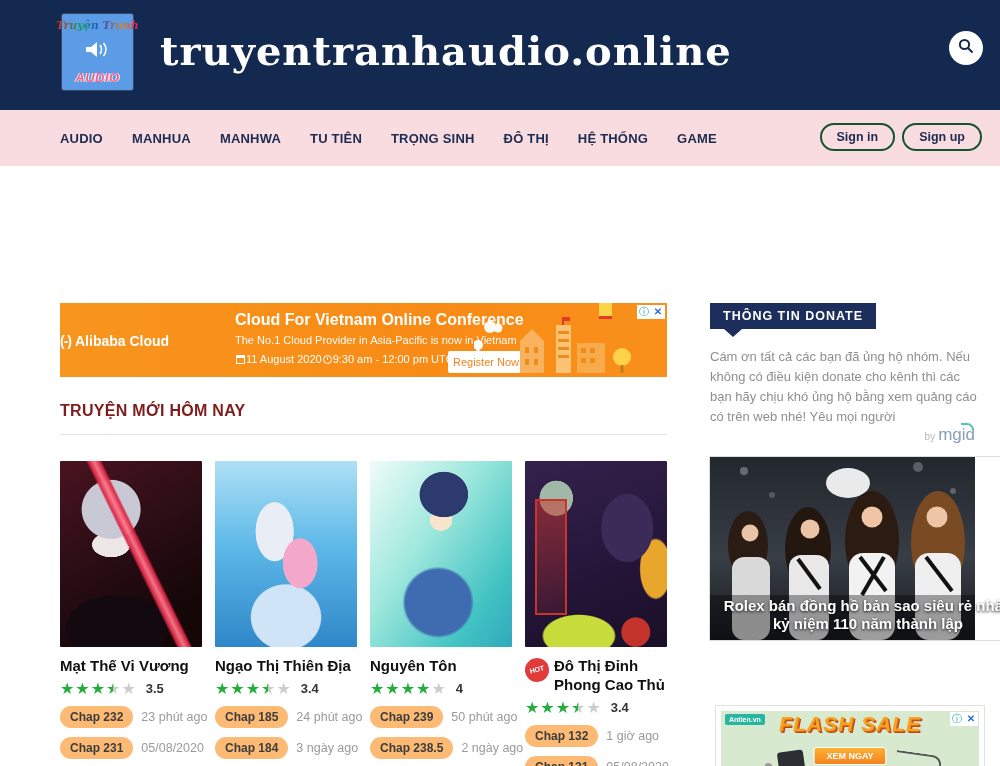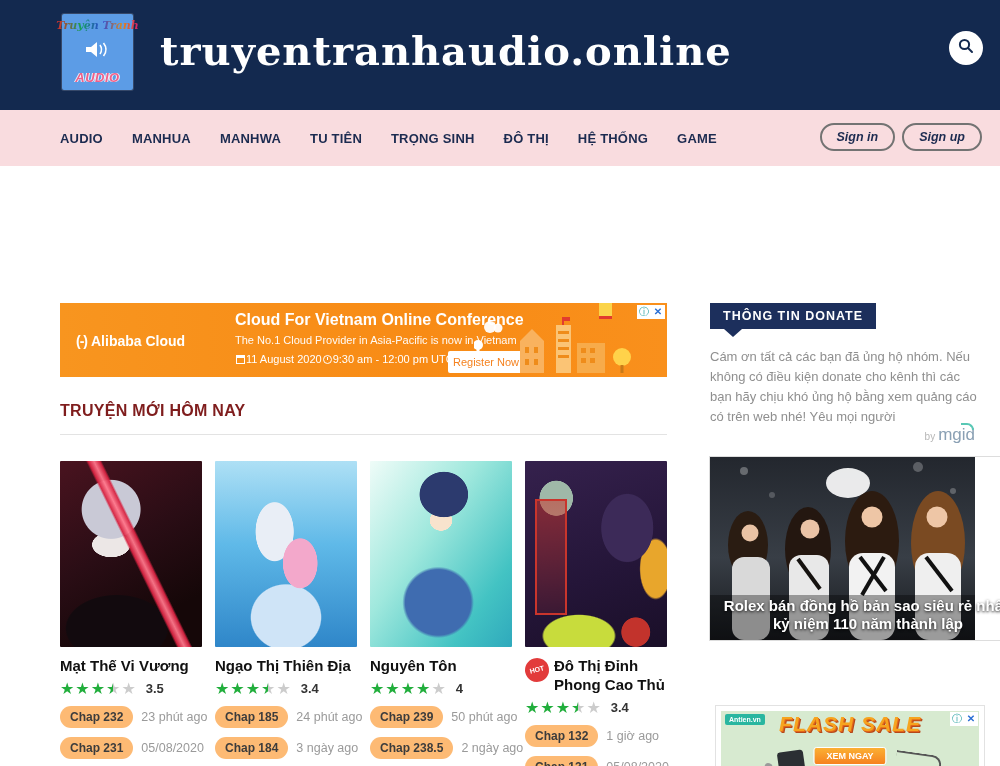--- a/index.html
+++ b/index.html
@@ -19,27 +19,27 @@
   .site-title { position:absolute; left:160px; top:27px; font-family:"DejaVu Serif", serif; font-weight:bold;
                 font-size:40px; color:#ffffff; letter-spacing:1px; }
   .search-btn { position:absolute; left:949px; top:31px; width:34px; height:34px; border-radius:50%;
                 background:#ffffff; display:flex; align-items:center; justify-content:center; cursor:pointer; }
 
   
   .nav { position:absolute; left:0; top:110px; width:1000px; height:56px; background:#f9dcdf;
          display:flex; align-items:center; padding-left:60px; }
   .nav-item { font-size:13px; font-weight:bold; color:#1c2b50; letter-spacing:.2px; margin-right:29px; cursor:pointer; white-space:nowrap; }
   .auth { position:absolute; right:18px; top:13px; display:flex; gap:7px; }
-  .auth-btn { border:2px solid #737373; border-radius:16px; padding:5px 15px; font-size:12.5px; font-weight:bold;
-              color:#1c2b50; background:transparent; cursor:pointer; font-family:"Liberation Sans",sans-serif;font-style:italic; }
+  .auth-btn { border:2px solid #14532d; border-radius:16px; padding:5px 15px; font-size:12.5px; font-weight:bold;
+              color:#1c2b50; background:transparent; cursor:pointer; font-family:"Liberation Sans",sans-serif; }
 
   
   .banner-ad { position:absolute; left:60px; top:303px; width:607px; height:74px;
                background:linear-gradient(90deg,#f8951f,#f88b15 60%,#f9901c); overflow:hidden; }
-  .ali-logo { position:absolute; left:16px; top:30px; color:#fff; font-size:14px; font-weight:bold; white-space:nowrap; }
+  .ali-logo { position:absolute; left:0; top:30px; color:#fff; font-size:14px; font-weight:bold; white-space:nowrap; }
   .ali-glyph { font-weight:bold; letter-spacing:-1px; margin-right:4px; }
   .banner-title { position:absolute; left:175px; top:8px; color:#fff; font-size:16px; font-weight:bold; white-space:nowrap; }
   .banner-sub { position:absolute; left:175px; top:31px; color:rgba(255,255,255,.96); font-size:11px; white-space:nowrap; }
   .banner-info { position:absolute; left:176px; top:50px; color:#fff; font-size:11px; display:flex; align-items:center; gap:1px; white-space:nowrap; }
   .ico-cal { display:inline-block; width:9px; height:9px; border:1px solid #fff; border-top:3px solid #fff; }
   .ico-clock { display:inline-block; width:9px; height:9px; border:1px solid #fff; border-radius:50%; position:relative; }
   .ico-clock::after { content:""; position:absolute; left:3px; top:1px; width:1px; height:3px; background:#fff; }
   .register-btn { position:absolute; left:388px; top:48px; width:76px; height:22px; background:#fff; border:none;
                   color:#f5821f; font-size:11px; font-weight:normal; border-radius:2px; cursor:pointer; font-family:"Liberation Sans",sans-serif; }
   .banner-city { position:absolute; right:28px; bottom:0; }

